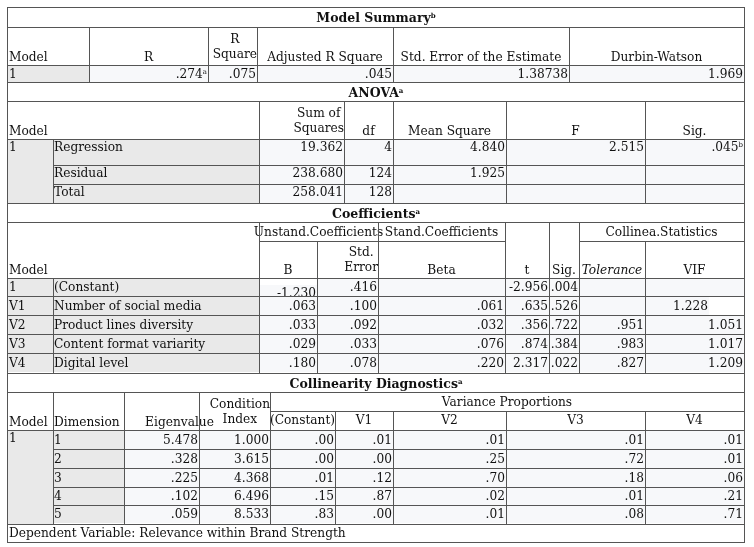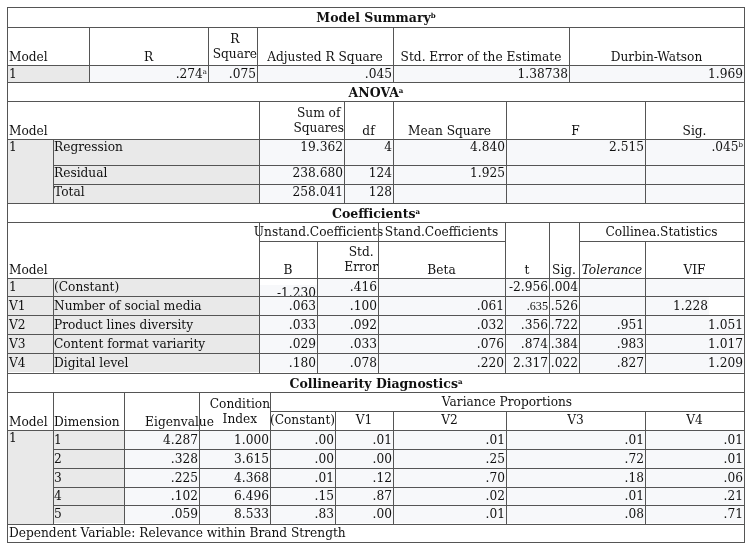--- a/index.html
+++ b/index.html
@@ -210,21 +210,21 @@
     </div>
     <div class="c r val mid" style="left: 259px; top: 297px; width: 58px; height: 18px;">
       <span>.063</span>
     </div>
     <div class="c r val mid" style="left: 317px; top: 297px; width: 61px; height: 18px;">
       <span>.100</span>
     </div>
     <div class="c r val mid" style="left: 378px; top: 297px; width: 127px; height: 18px;">
       <span>.061</span>
     </div>
-    <div class="c r val mid" style="left: 505px; top: 297px; width: 44px; height: 18px; font-family: Liberation Serif, serif;">
+    <div class="c r val mid" style="left: 505px; top: 297px; width: 44px; height: 18px;">
       <span>.635</span>
     </div>
     <div class="c r val mid" style="left: 549px; top: 297px; width: 30px; height: 18px;">
       <span>.526</span>
     </div>
     <div class="c r val mid" style="left: 579px; top: 297px; width: 66px; height: 18px;">
       <span>.814</span>
     </div>
     <div class="c r val mid" style="left: 610px; top: 297px; width: 99px; height: 18px; padding-left: 16px;">
       <span>1.228</span>
@@ -360,21 +360,21 @@
     </div>
     <div class="c ctr mid" style="left: 645px; top: 411px; width: 99px; height: 19px;">
       <span>V4</span>
     </div>
     <div class="hl" style="left: 8px; width: 736px; top: 430px;"></div>
     <div class="c l lbl" style="left: 8px; top: 431px; width: 45px; height: 93px;"><span>1</span></div>
     <div class="c l lbl mid" style="left: 53px; top: 431px; width: 71px; height: 18px;">
       <span>1</span>
     </div>
     <div class="c r val mid" style="left: 124px; top: 431px; width: 75px; height: 18px;">
-      <span>4.287</span>
+      <span>5.478</span>
     </div>
     <div class="c r val mid" style="left: 199px; top: 431px; width: 71px; height: 18px;">
       <span>1.000</span>
     </div>
     <div class="c r val mid" style="left: 270px; top: 431px; width: 65px; height: 18px;">
       <span>.00</span>
     </div>
     <div class="c r val mid" style="left: 335px; top: 431px; width: 58px; height: 18px;">
       <span>.01</span>
     </div>

